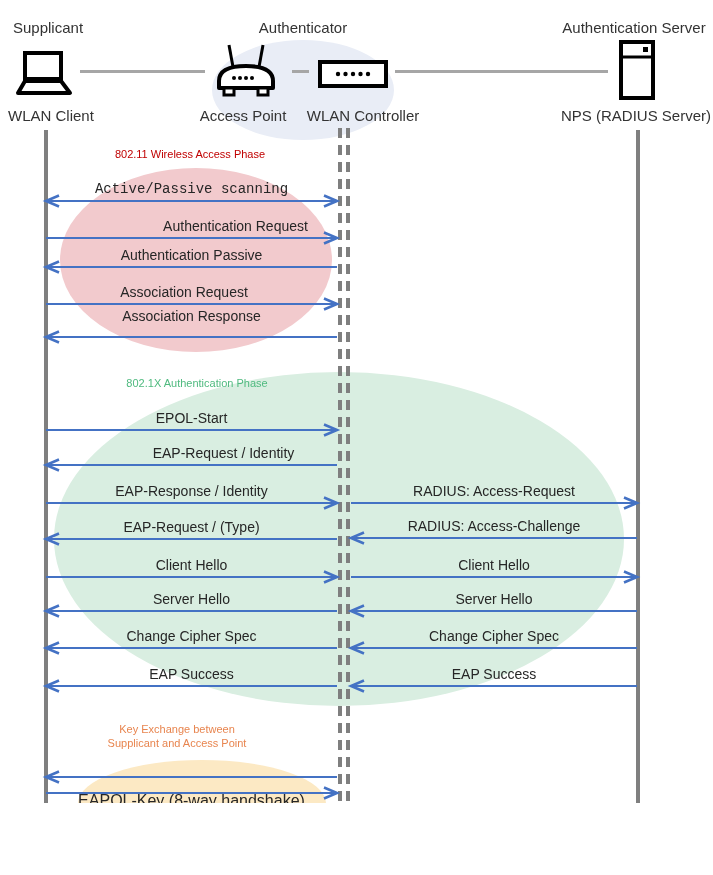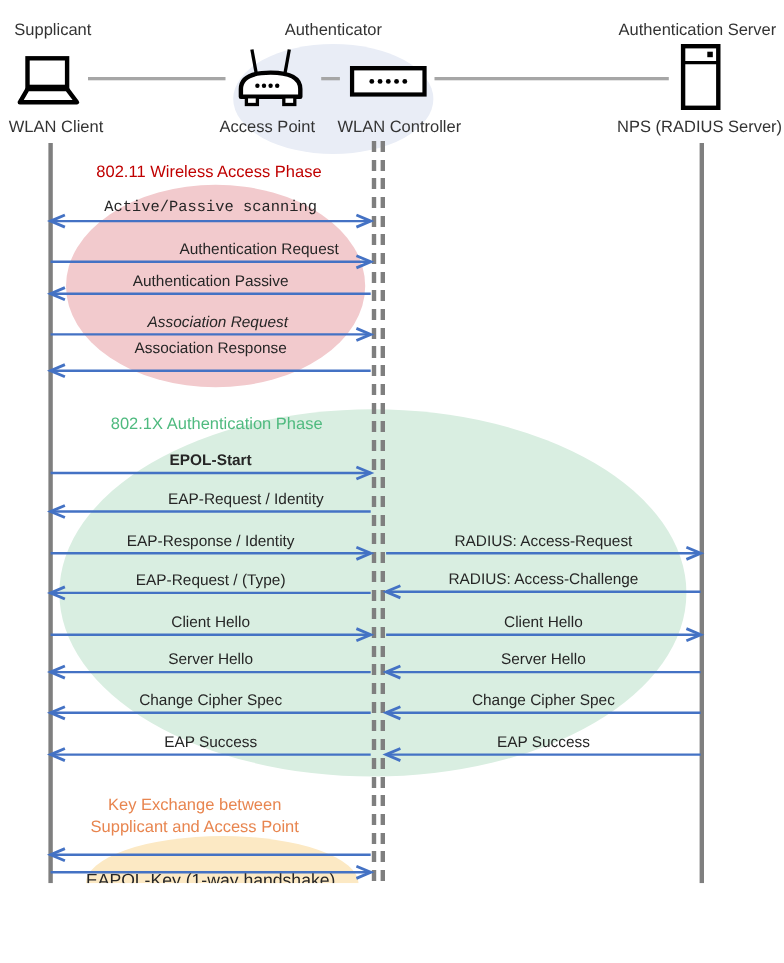--- a/index.html
+++ b/index.html
@@ -11,21 +11,21 @@
   .icon{position:absolute;z-index:5;}
   .role{position:absolute;top:19px;font-size:15px;color:#333;z-index:5;white-space:nowrap;}
   .node-label{position:absolute;top:107px;font-size:15px;color:#333;z-index:5;white-space:nowrap;}
   .centered{transform:translateX(-50%);}
 
   .lifeline{position:absolute;width:4px;top:130px;height:728px;background:var(--lifeline-color,#7F7F7F);z-index:2;}
   .lifeline-dashed{position:absolute;width:4px;top:128px;height:726px;z-index:2;
     background:repeating-linear-gradient(to bottom,var(--lifeline-color,#7F7F7F) 0 10px,transparent 10px 17px);}
 
   .phase-ellipse{position:absolute;border-radius:50%;z-index:1;}
-  .phase-title{position:absolute;transform:translateX(-50%);font-size:15px;line-height:1.3;
+  .phase-title{position:absolute;transform:translateX(-50%);font-size:11px;line-height:1.3;
     white-space:pre-line;text-align:center;z-index:4;}
   .msg-label{position:absolute;transform:translateX(-50%);font-size:14px;color:var(--text-color,#262626);
     z-index:4;white-space:nowrap;}
   #arrow-svg{position:absolute;left:0;top:0;z-index:3;}
 </style>
 </head>
 <body>
 
 <div id="canvas">
 
@@ -184,31 +184,31 @@
       <g>
         <line x1="46" x2="337" y1="831" y2="831" stroke="#4472C4" stroke-width="2.2"></line>
         <path d="M 324 825.5 L 337 831 L 324 836.5" fill="none" stroke="#4472C4" stroke-width="2.6"></path>
       </g>
     </svg>
 
   <div id="label-layer">
       <div class="msg-label" style="left: 191.5px; top: 181px; font-family: Liberation Mono, monospace;">Active/Passive scanning</div>
       <div class="msg-label" style="left: 191.5px; top: 218px; margin-left: 44px;">Authentication Request</div>
       <div class="msg-label" style="left: 191.5px; top: 247px;">Authentication Passive</div>
-      <div class="msg-label" style="left: 198px; top: 284px; font-style: italic;">Association Request</div>
+      <div class="msg-label" style="left: 184px; top: 284px;">Association Request</div>
       <div class="msg-label" style="left: 191.5px; top: 308px;">Association Response</div>
-      <div class="msg-label" style="left: 191.5px; top: 410px; font-weight: bold;">EPOL-Start</div>
+      <div class="msg-label" style="left: 191.5px; top: 410px;">EPOL-Start</div>
       <div class="msg-label" style="left: 209px; top: 445px; padding-left: 29px;">EAP-Request / Identity</div>
       <div class="msg-label" style="left: 191.5px; top: 483px;">EAP-Response / Identity</div>
       <div class="msg-label" style="left: 494px; top: 483px;">RADIUS: Access-Request</div>
       <div class="msg-label" style="left: 191.5px; top: 519px;">EAP-Request / (Type)</div>
       <div class="msg-label" style="left: 494px; top: 518px;">RADIUS: Access-Challenge</div>
       <div class="msg-label" style="left: 191.5px; top: 557px;">Client Hello</div>
       <div class="msg-label" style="left: 494px; top: 557px;">Client Hello</div>
       <div class="msg-label" style="left: 191.5px; top: 591px;">Server Hello</div>
       <div class="msg-label" style="left: 494px; top: 591px;">Server Hello</div>
       <div class="msg-label" style="left: 191.5px; top: 628px;">Change Cipher Spec</div>
       <div class="msg-label" style="left: 494px; top: 628px;">Change Cipher Spec</div>
       <div class="msg-label" style="left: 191.5px; top: 666px;">EAP Success</div>
       <div class="msg-label" style="left: 494px; top: 666px;">EAP Success</div>
-      <div class="msg-label" style="left: 191.5px; top: 792px; font-size: 16px;">EAPOL-Key (1-way handshake)</div>
+      <div class="msg-label" style="left: 191.5px; top: 792px; font-size: 16px;">EAPOL-Key (8-way handshake)</div>
     </div>
 </div>
 
 </body></html>

